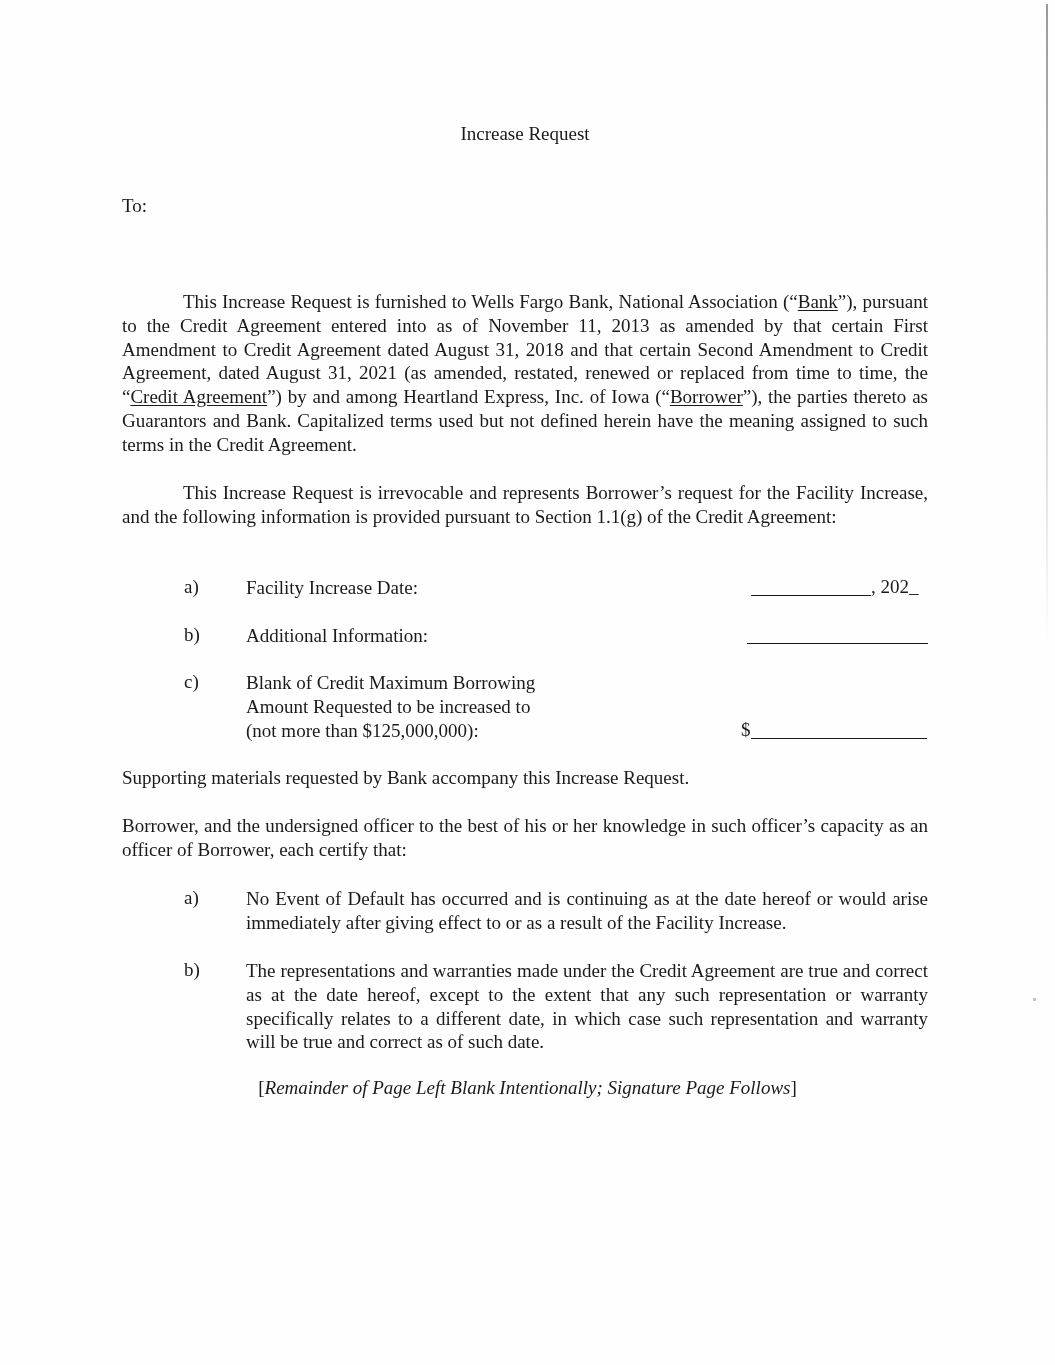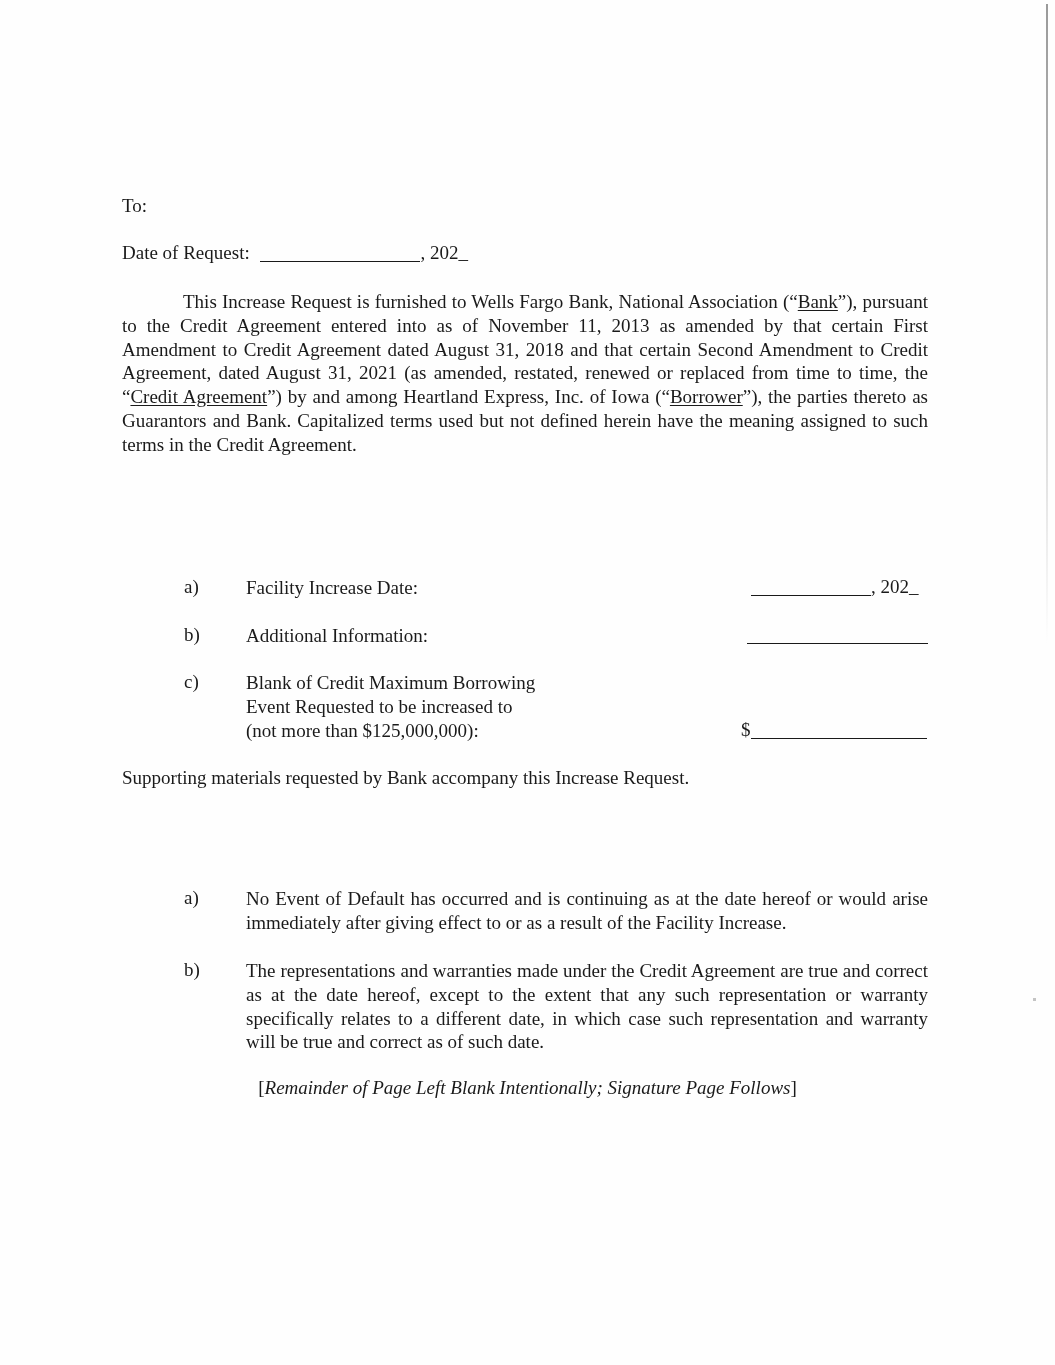--- a/index.html
+++ b/index.html
@@ -92,59 +92,58 @@
     }
     .footer-note .br { font-style: normal; }
   </style>
 </head>
 <body>
 
 <div class="page">
   <div class="edge-line"></div>
   <div class="speck"></div>
 
+  <div class="abs title">Increase Request</div>
 
   <div class="abs to-label">To:</div>
 
-  <div class="abs date-row">
-    <span>Date of Request:</span>
-    <span class="blank" style="width:160px;margin-left:6px;"></span><span>, 202_</span>
-  </div>
 
   <div class="para p1"><span class="indent"></span><span>This Increase Request is furnished to Wells Fargo Bank, National Association (“</span><span class="u">Bank</span><span>”), pursuant to the Credit Agreement entered into as of November 11, 2013 as amended by that certain First Amendment to Credit Agreement dated August 31, 2018 and that certain Second Amendment to Credit Agreement, dated August 31, 2021 (as amended, restated, renewed or replaced from time to time, the “</span><span class="u">Credit Agreement</span><span>”) by and among Heartland Express, Inc. of Iowa (“</span><span class="u">Borrower</span><span>”), the parties thereto as Guarantors and Bank. Capitalized terms used but not defined herein have the meaning assigned to such terms in the Credit Agreement.</span></div>
 
+  <div class="para p2"><span class="indent"></span><span>This Increase Request is irrevocable and represents Borrower’s request for the Facility Increase, and the following information is provided pursuant to Section 1.1(g) of the Credit Agreement:</span></div>
 
   <div>
     <div class="abs item-letter" style="top:576px;">a)</div>
     <div class="abs item-text" style="top:576px;">Facility Increase Date:</div>
     <div class="abs item-field" style="top:576px;left:751px;">
       <span class="blank" style="width:120px;"></span><span>, 202_</span>
     </div>
   </div>
 
   <div>
     <div class="abs item-letter" style="top:624px;">b)</div>
     <div class="abs item-text" style="top:624px;">Additional Information:</div>
     <div class="abs item-field" style="top:624px;left:747px;">
       <span class="blank" style="width:181px;"></span>
     </div>
   </div>
 
   <div>
     <div class="abs item-letter" style="top:671px;">c)</div>
     <div class="abs item-text" style="top:671px;">Blank of Credit Maximum Borrowing</div>
-    <div class="abs item-text" style="top:695px;">Event Requested to be increased to</div>
+    <div class="abs item-text" style="top:695px;">Amount Requested to be increased to</div>
     <div class="abs item-text" style="top:719px;">(not more than $125,000,000):</div>
     <div class="abs item-field" style="top:719px;left:741px;">
       <span>$</span><span class="blank" style="width:176px;"></span>
     </div>
   </div>
 
   <div class="para p3">Supporting materials requested by Bank accompany this Increase Request.</div>
 
+  <div class="para p4">Borrower, and the undersigned officer to the best of his or her knowledge in such officer’s capacity as an officer of Borrower, each certify that:</div>
 
   <div>
     <div class="abs cert-letter" style="top:887px;">a)</div>
     <div class="cert-text" style="top:887px;">No Event of Default has occurred and is continuing as at the date hereof or would arise immediately after giving effect to or as a result of the Facility Increase.</div>
   </div>
 
   <div>
     <div class="abs cert-letter" style="top:959px;">b)</div>
     <div class="cert-text" style="top:959px;">The representations and warranties made under the Credit Agreement are true and correct as at the date hereof, except to the extent that any such representation or warranty specifically relates to a different date, in which case such representation and warranty will be true and correct as of such date.</div>
   </div>

